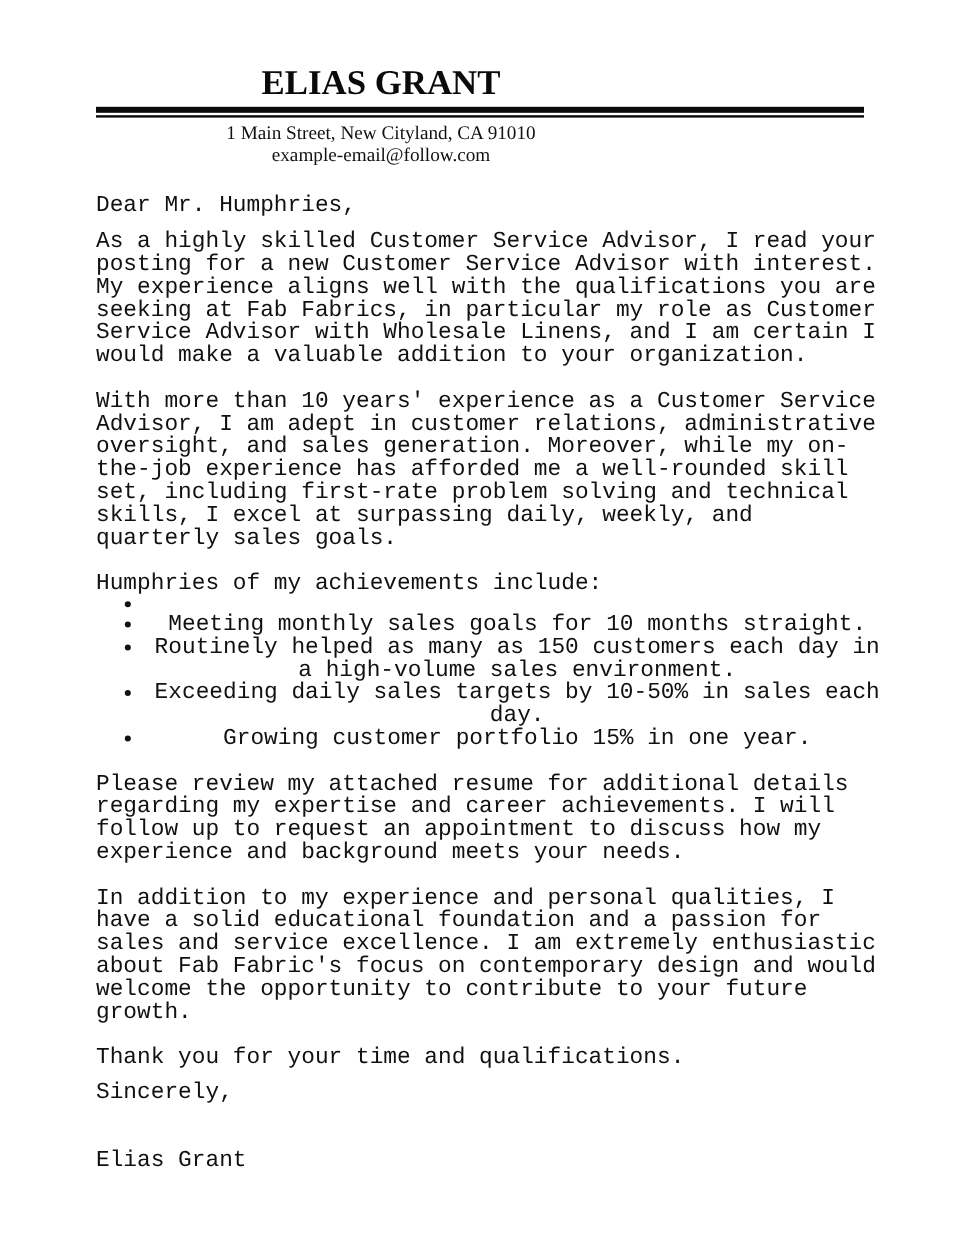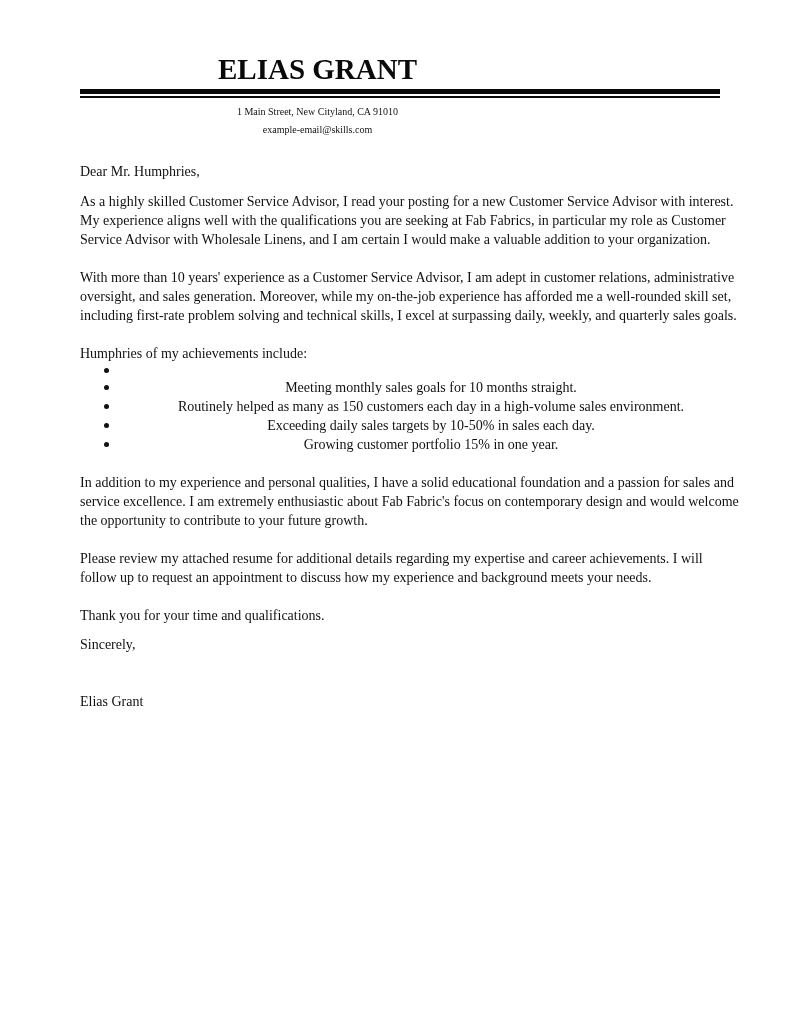--- a/index.html
+++ b/index.html
@@ -46,31 +46,32 @@
       width: 640px;
       top: 96px;
       height: 2px;
       background: #0a0a0a;
     }
     .contact {
       position: absolute;
       left: 0; right: 0;
       top: 103px;
       text-align: center;
-      font-size: 10px;
+      font-size: 16px;
       line-height: 18px;
     }
     .contact div { margin: 0; }
     .body {
       position: absolute;
       left: 80px;
       width: 660px;
       top: 162px;
-      font-size: 14px;
+      font-size: 19px;
       line-height: 19px;
+      font-family: Liberation Mono, monospace;
     }
     .body p {
       margin: 0;
     }
     .salutation { margin-bottom: 11px !important; }
     .para { margin-bottom: 19px !important; }
     .highlights-heading { margin-bottom: 0 !important; }
     ul.highlights {
       margin: 0 0 19px 0;
       padding: 0;
@@ -103,21 +104,21 @@
 <body>
 
 <div class="page">
 
   <div class="name">ELIAS GRANT</div>
   <div class="rule-thick"></div>
   <div class="rule-thin"></div>
 
   <div class="contact">
     <div>1 Main Street, New Cityland, CA 91010</div>
-    <div>example-email@skills.com</div>
+    <div>example-email@follow.com</div>
   </div>
 
   <div class="body">
     <p class="salutation">Dear Mr. Humphries,</p>
 
     <p class="para">As a highly skilled Customer Service Advisor, I read your posting for a new Customer Service Advisor with interest. My experience aligns well with the qualifications you are seeking at Fab Fabrics, in particular my role as Customer Service Advisor with Wholesale Linens, and I am certain I would make a valuable addition to your organization.</p>
     <p class="para">With more than 10 years' experience as a Customer Service Advisor, I am adept in customer relations, administrative oversight, and sales generation. Moreover, while my on-the-job experience has afforded me a well-rounded skill set, including first-rate problem solving and technical skills, I excel at surpassing daily, weekly, and quarterly sales goals.</p>
 
     <p class="highlights-heading">Humphries of my achievements include:</p>
     <ul class="highlights">
@@ -136,21 +137,21 @@
       <li>
         <span class="bullet"></span>
         <span>Exceeding daily sales targets by 10-50% in sales each day.</span>
       </li>
       <li>
         <span class="bullet"></span>
         <span>Growing customer portfolio 15% in one year.</span>
       </li>
     </ul>
 
+    <p class="para">Please review my attached resume for additional details regarding my expertise and career achievements. I will follow up to request an appointment to discuss how my experience and background meets your needs.</p>
     <p class="para">In addition to my experience and personal qualities, I have a solid educational foundation and a passion for sales and service excellence. I am extremely enthusiastic about Fab Fabric's focus on contemporary design and would welcome the opportunity to contribute to your future growth.</p>
-    <p class="para">Please review my attached resume for additional details regarding my expertise and career achievements. I will follow up to request an appointment to discuss how my experience and background meets your needs.</p>
 
     <p class="thanks">Thank you for your time and qualifications.</p>
     <p class="closing">Sincerely,</p>
     <p>Elias Grant</p>
   </div>
 
 </div>
 
 </body></html>

